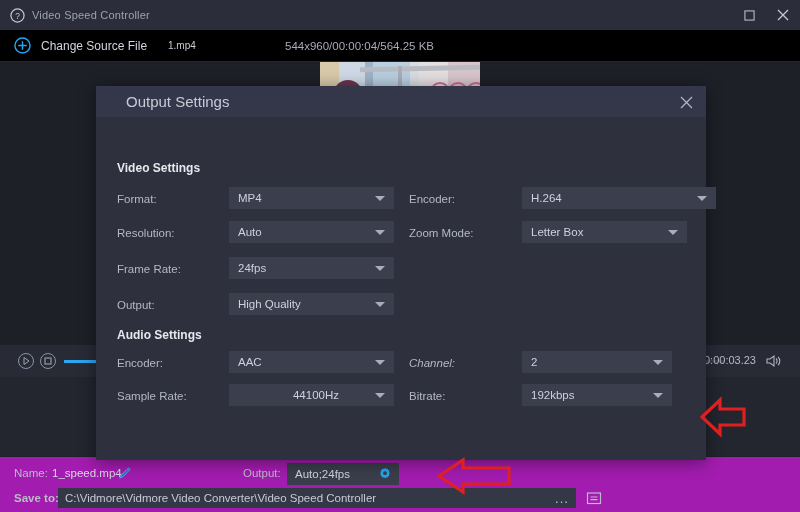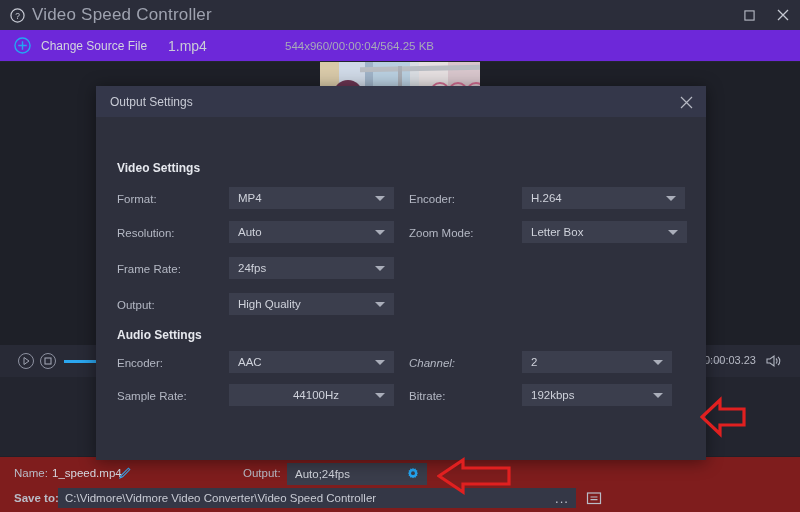--- a/index.html
+++ b/index.html
@@ -20,38 +20,38 @@
   .titlebar {
     position: absolute; left: 0; top: 0; width: 800px; height: 30px;
     background: #2b2d3a;
     display: flex; align-items: center;
   }
   .titlebar .help-ic {
     margin-left: 10px; width: 15px; height: 15px;
     display: flex; align-items: center; justify-content: center;
   }
   .titlebar .ttl {
-    margin-left: 7px; font-size: 17px; color: #9ea2af; letter-spacing: .2px;
+    margin-left: 7px; font-size: 11px; color: #9ea2af; letter-spacing: .2px;
   }
   .winbtns { position: absolute; right: 0; top: 0; height: 30px; display: flex; }
   .winbtn {
     width: 34px; height: 30px; display: flex; align-items: center; justify-content: center;
     color: #b9bcc7;
   }
 
   
   .sourcebar {
     position: absolute; left: 0; top: 30px; width: 800px; height: 32px;
-    background: #6d28d9;
+    background: #000000;
     display: flex; align-items: center;
     border-bottom: 1px solid #23252f;
   }
   .plus-ic { margin-left: 14px; width: 17px; height: 17px; }
   .src-label { margin-left: 10px; font-size: 12px; color: #d2d5dd; }
-  .src-file { position: absolute; left: 168px; font-size: 14px; color: #c9ccd6; }
+  .src-file { position: absolute; left: 168px; font-size: 10px; color: #c9ccd6; }
   .src-meta { position: absolute; left: 285px; font-size: 11.5px; color: #a8abb7; }
 
   
   .preview {
     position: absolute; left: 0; top: 62px; width: 800px; height: 283px;
     background: #1e2028;
   }
   .thumb {
     position: absolute; left: 320px; top: 0px; width: 160px; height: 36px;
     background: linear-gradient(90deg,
@@ -99,29 +99,29 @@
     background: #2ba7f0;
   }
   .timecode {
     position: absolute; right: 44px; top: 9px; font-size: 11px; color: #b7bac5;
   }
   .vol-ic { position: absolute; right: 18px; top: 7px; width: 18px; height: 18px; }
 
   
   .bottom {
     position: absolute; left: 0; top: 456px; width: 800px; height: 56px;
-    background: #7f1d1d;
+    background: #a21caf;
     border-top: 1px solid #1f212a;
   }
   .name-lbl { position: absolute; left: 14px; top: 10px; font-size: 11.5px; color: #b9bcc7; }
   .name-val { position: absolute; left: 52px; top: 10px; font-size: 11.5px; color: #d6d9e1; }
   .pencil-ic { position: absolute; left: 118px; top: 9px; width: 14px; height: 14px; }
   .out-lbl { position: absolute; left: 243px; top: 10px; font-size: 11.5px; color: #b9bcc7; }
   .out-box {
-    position: absolute; left: 287px; top: 6px; width: 140px; height: 22px;
+    position: absolute; left: 287px; top: 6px; width: 112px; height: 22px;
     background: #3a3d4b; display: flex; align-items: center;
   }
   .out-box .v { font-size: 11.5px; color: #d0d3db; margin-left: 8px; }
   .gear-ic { position: absolute; right: 7px; top: 4px; width: 14px; height: 14px; }
   .save-lbl { position: absolute; left: 14px; top: 35px; font-size: 11.5px; color: #b9bcc7; font-weight: bold; }
   .save-path-box {
     position: absolute; left: 58px; top: 31px; width: 490px; height: 20px;
     background: #343746; display: flex; align-items: center;
   }
   .save-path-box .p { font-size: 11.5px; color: #c8cbd4; margin-left: 7px; }
@@ -135,21 +135,21 @@
   
   .modal {
     position: absolute; left: 96px; top: 86px; width: 610px; height: 374px;
     background: #2e303d;
     box-shadow: 0 2px 16px rgba(0,0,0,.45);
   }
   .modal-head {
     position: relative; height: 31px; background: #34374a;
     display: flex; align-items: center;
   }
-  .modal-title { margin-left: 14px; font-size: 12px; color: #c8cbd5; }
+  .modal-title { margin-left: 30px; font-size: 15px; color: #c8cbd5; }
   .modal-close {
     position: absolute; right: 10px; top: 6px; width: 20px; height: 20px;
     display: flex; align-items: center; justify-content: center; color: #b5b8c3;
   }
   .modal-body { position: relative; height: 343px; background: #2e303d; }
 
   .sec-title {
     position: absolute; left: 21px; font-size: 12px; color: #e6e8ee; font-weight: bold;
   }
   .fld-label { position: absolute; font-size: 11.5px; color: #b4b8c4; }
@@ -287,21 +287,21 @@
     <div class="modal-body">
 
       <div class="sec-title" style="top:44px;">Video Settings</div>
 
       <div class="fld-label" style="left:21px; top:76px;">Format:</div>
       <div class="sel" style="left:133px; top:70px; width:165px;">
         <span class="sv">MP4</span>
         <span class="caret"></span>
       </div>
       <div class="fld-label" style="left:313px; top:76px;">Encoder:</div>
-      <div class="sel" style="left:426px; top:70px; width:163px;">
+      <div class="sel" style="left:426px; top:70px; width:194px;">
         <span class="sv">H.264</span>
         <span class="caret"></span>
       </div>
 
       <div class="fld-label" style="left:21px; top:110px;">Resolution:</div>
       <div class="sel" style="left:133px; top:104px; width:165px;">
         <span class="sv">Auto</span>
         <span class="caret"></span>
       </div>
       <div class="fld-label" style="left:313px; top:110px;">Zoom Mode:</div>

